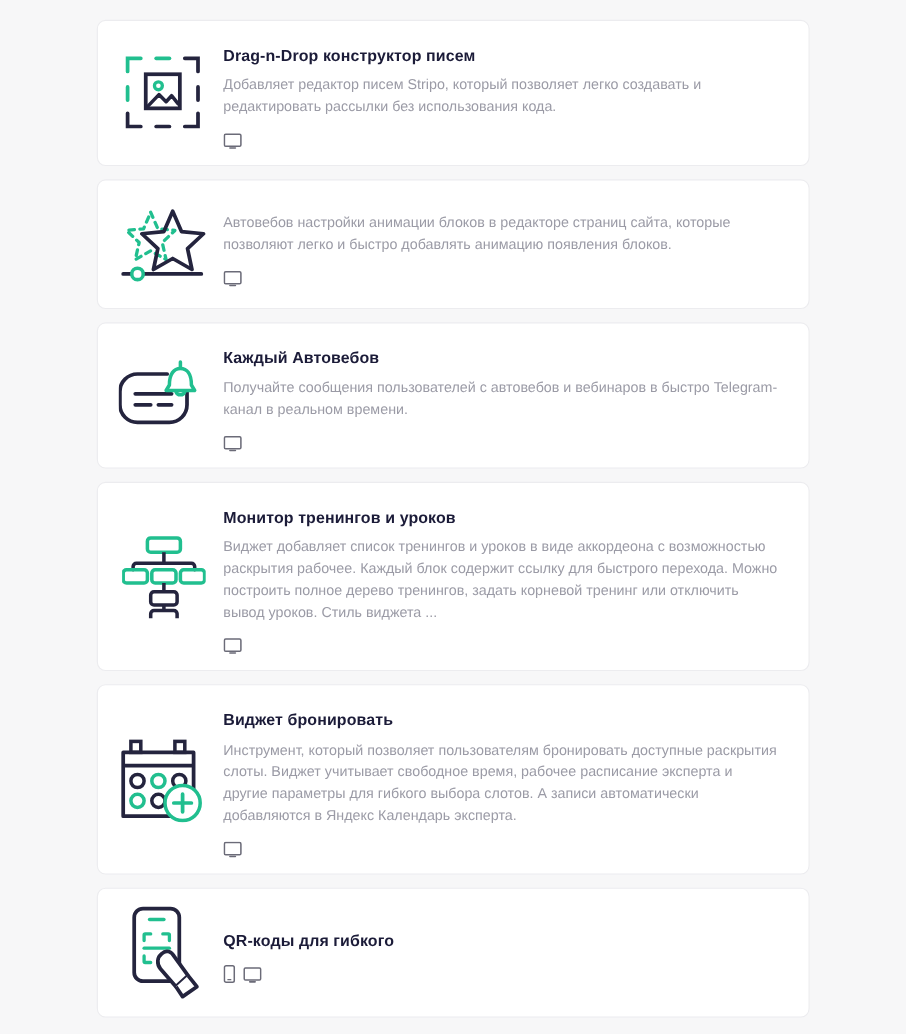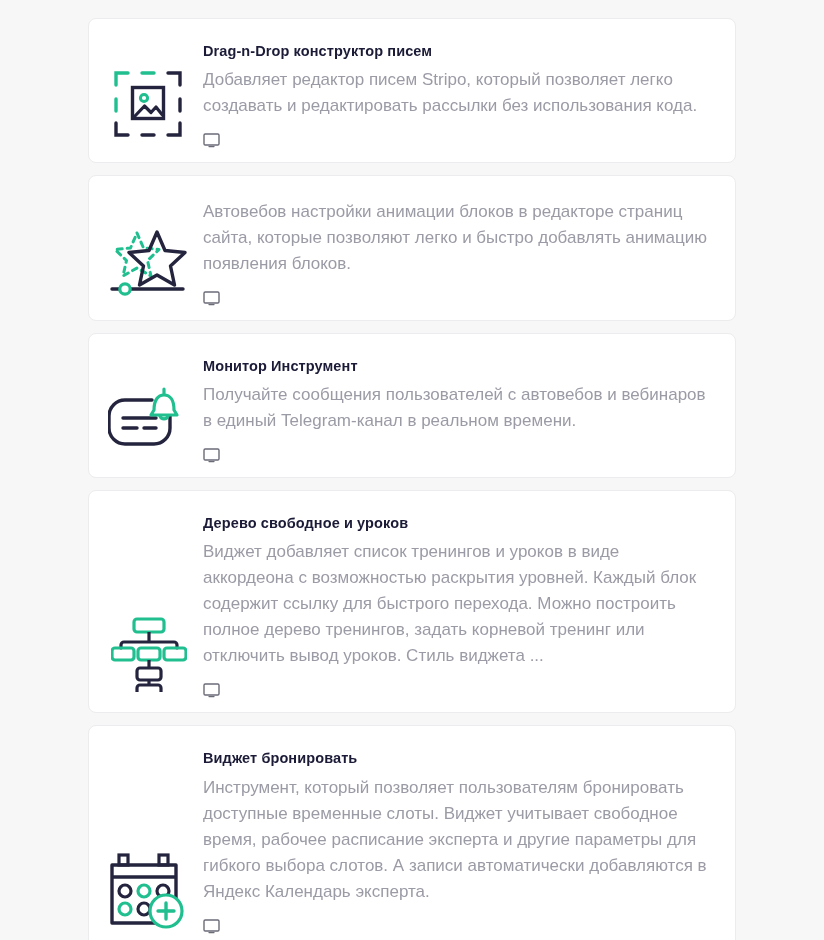--- a/index.html
+++ b/index.html
@@ -18,21 +18,21 @@
     display: flex;
     flex-direction: column;
     gap: 12px;
   }
 
   .app-card {
     background: #ffffff;
     border: 1px solid #ececef;
     border-radius: 8px;
     display: flex;
-    align-items: flex-end;
+    align-items: center;
     padding: 14px 16px 14px 14px;
     min-height: 102px;
   }
 
   .card-icon {
     flex: 0 0 92px;
     width: 92px;
     height: 88px;
     display: flex;
     align-items: center;
@@ -50,21 +50,21 @@
   .card-title {
     font-size: 14.5px;
     font-weight: bold;
     color: #1b1b38;
     letter-spacing: 0.1px;
     line-height: 1.25;
     margin-bottom: 7px;
   }
 
   .card-desc {
-    font-size: 17px;
+    font-size: 13px;
     color: #9b9ba6;
     line-height: 1.53;
     max-width: 505px;
   }
 
   .platform-row {
     margin-top: 9px;
     display: flex;
     align-items: flex-end;
     gap: 7px;
@@ -144,22 +144,22 @@
         <path d="M62 26 v20 a16 16 0 0 1 -16 16 H17 A16 16 0 0 1 1 46 V34 A16 16 0 0 1 17 18 H44" stroke="#24243e" stroke-width="3.4" stroke-linecap="round"></path>
         <path d="M15 36 H48" stroke="#24243e" stroke-width="3.4" stroke-linecap="round"></path>
         <path d="M15 46 H29" stroke="#24243e" stroke-width="3.4" stroke-linecap="round"></path>
         <path d="M36 46 H48" stroke="#24243e" stroke-width="3.4" stroke-linecap="round"></path>
         <path d="M46 28 C46 18 50 13 56 13 C62 13 66 18 66 28 L69 33 H43 Z" stroke="#21bf8f" stroke-width="3.2" stroke-linejoin="round" fill="#ffffff"></path>
         <path d="M56 7 v5" stroke="#21bf8f" stroke-width="3.2" stroke-linecap="round"></path>
         <path d="M52 34 a4.2 4.2 0 0 0 8 0" stroke="#21bf8f" stroke-width="3.2" stroke-linecap="round"></path>
       </svg>
     </div>
     <div class="card-body">
-      <div class="card-title">Монитор Инструмент</div>
-      <div class="card-desc">Получайте сообщения пользователей с автовебов и вебинаров в единый Telegram-канал в реальном времени.</div>
+      <div class="card-title">Каждый Автовебов</div>
+      <div class="card-desc">Получайте сообщения пользователей с автовебов и вебинаров в быстро Telegram-канал в реальном времени.</div>
       <div class="platform-row">
         <span>
           <svg width="17" height="15" viewBox="0 0 17 15">
               <rect x="1" y="1" width="15" height="11" rx="1.2" fill="none" stroke="#6b6b78" stroke-width="1.4"></rect>
               <path d="M6 13.6 h5" stroke="#6b6b78" stroke-width="1.4" stroke-linecap="round"></path>
             </svg>
         </span>
       </div>
     </div>
   </div>
@@ -173,22 +173,22 @@
         <rect x="1" y="32" width="22" height="12" rx="3" stroke="#21bf8f" stroke-width="3.2"></rect>
         <rect x="27" y="32" width="22" height="12" rx="3" stroke="#21bf8f" stroke-width="3.2"></rect>
         <rect x="53" y="32" width="22" height="12" rx="3" stroke="#21bf8f" stroke-width="3.2"></rect>
         <path d="M38 44 v8" stroke="#24243e" stroke-width="3.2"></path>
         <rect x="26" y="52" width="24" height="12" rx="3" stroke="#24243e" stroke-width="3.2"></rect>
         <path d="M38 64 v5" stroke="#24243e" stroke-width="3.2"></path>
         <rect x="26" y="69" width="24" height="11" rx="3" stroke="#24243e" stroke-width="3.2"></rect>
       </svg>
     </div>
     <div class="card-body">
-      <div class="card-title">Дерево свободное и уроков</div>
-      <div class="card-desc">Виджет добавляет список тренингов и уроков в виде аккордеона с возможностью раскрытия уровней. Каждый блок содержит ссылку для быстрого перехода. Можно построить полное дерево тренингов, задать корневой тренинг или отключить вывод уроков. Стиль виджета ...</div>
+      <div class="card-title">Монитор тренингов и уроков</div>
+      <div class="card-desc">Виджет добавляет список тренингов и уроков в виде аккордеона с возможностью раскрытия рабочее. Каждый блок содержит ссылку для быстрого перехода. Можно построить полное дерево тренингов, задать корневой тренинг или отключить вывод уроков. Стиль виджета ...</div>
       <div class="platform-row">
         <span>
           <svg width="17" height="15" viewBox="0 0 17 15">
               <rect x="1" y="1" width="15" height="11" rx="1.2" fill="none" stroke="#6b6b78" stroke-width="1.4"></rect>
               <path d="M6 13.6 h5" stroke="#6b6b78" stroke-width="1.4" stroke-linecap="round"></path>
             </svg>
         </span>
       </div>
     </div>
   </div>
@@ -204,21 +204,21 @@
         <circle cx="34" cy="40" r="6" stroke="#21bf8f" stroke-width="3.2"></circle>
         <circle cx="53" cy="40" r="6" stroke="#24243e" stroke-width="3.2"></circle>
         <circle cx="15" cy="58" r="6" stroke="#21bf8f" stroke-width="3.2"></circle>
         <circle cx="34" cy="58" r="6" stroke="#24243e" stroke-width="3.2"></circle>
         <circle cx="56" cy="60" r="16" fill="#ffffff" stroke="#21bf8f" stroke-width="3.2"></circle>
         <path d="M56 52 v16 M48 60 h16" stroke="#21bf8f" stroke-width="3.4" stroke-linecap="round"></path>
       </svg>
     </div>
     <div class="card-body">
       <div class="card-title">Виджет бронировать</div>
-      <div class="card-desc">Инструмент, который позволяет пользователям бронировать доступные временные слоты. Виджет учитывает свободное время, рабочее расписание эксперта и другие параметры для гибкого выбора слотов. А записи автоматически добавляются в Яндекс Календарь эксперта.</div>
+      <div class="card-desc">Инструмент, который позволяет пользователям бронировать доступные раскрытия слоты. Виджет учитывает свободное время, рабочее расписание эксперта и другие параметры для гибкого выбора слотов. А записи автоматически добавляются в Яндекс Календарь эксперта.</div>
       <div class="platform-row">
         <span>
           <svg width="17" height="15" viewBox="0 0 17 15">
               <rect x="1" y="1" width="15" height="11" rx="1.2" fill="none" stroke="#6b6b78" stroke-width="1.4"></rect>
               <path d="M6 13.6 h5" stroke="#6b6b78" stroke-width="1.4" stroke-linecap="round"></path>
             </svg>
         </span>
       </div>
     </div>
   </div>

